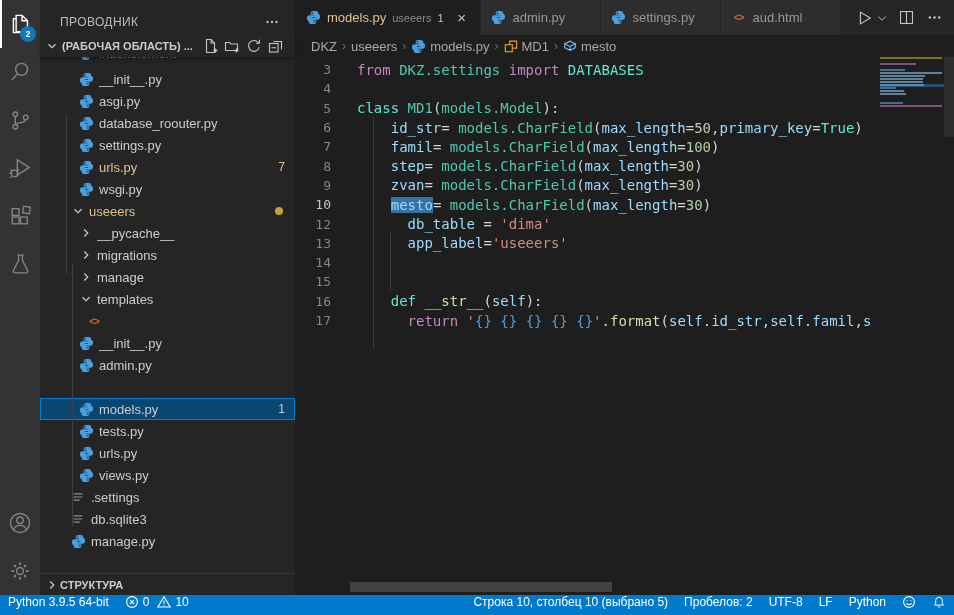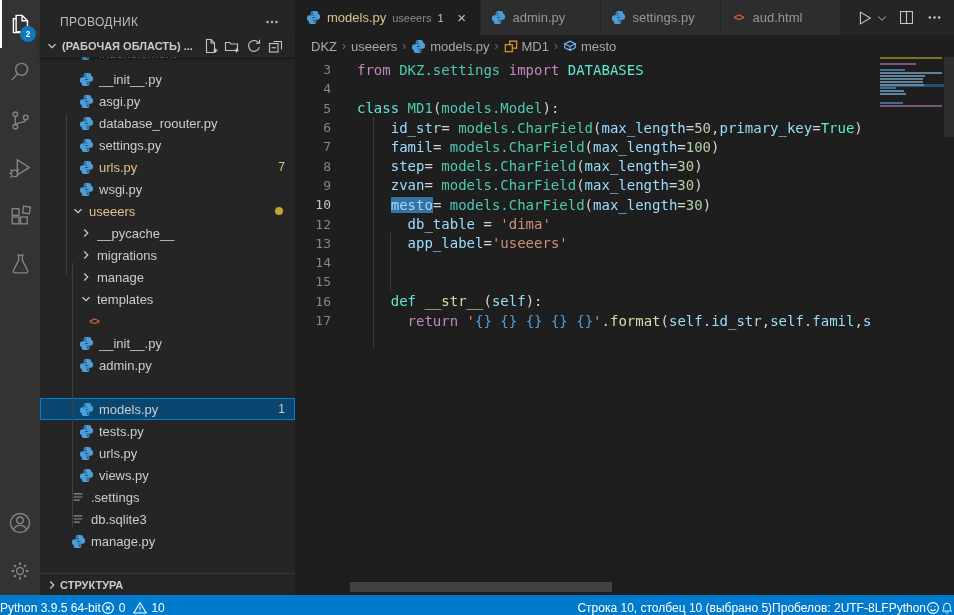--- a/index.html
+++ b/index.html
@@ -88,21 +88,21 @@
   .mm-row .bar { height:2px; opacity:.85; }
   .mm-sel { position:absolute; left:0; right:0; height:3px; background:rgba(51,119,186,.55); }
   .v-scroll { position:absolute; top:0; right:0; width:10px; bottom:0; }
   .v-slider { position:absolute; top:0; left:0; right:0; height:80px; background:rgba(121,121,121,.18); cursor:pointer; }
   .h-scroll { position:absolute; left:55px; width:262px; height:10px; bottom:3px;
     background:rgba(121,121,121,.4); cursor:pointer; }
 
   
   .statusbar { height:20px; background:#007acc; color:#ffffff; display:flex; align-items:center;
     font-size:12px; flex:none; }
-  .st-item { padding:0 0; height:20px; display:flex; align-items:flex-end; gap:4px; cursor:pointer; white-space:nowrap; }
+  .st-item { padding:0 8px; height:20px; display:flex; align-items:flex-start; gap:4px; cursor:pointer; white-space:nowrap; }
   .st-item svg { stroke:#ffffff; fill:none; stroke-width:1.1; }
   .st-spacer { flex:1; }
 </style>
 </head>
 <body>
 
 <div class="app">
   <div class="main">
 
     <div class="activitybar">

